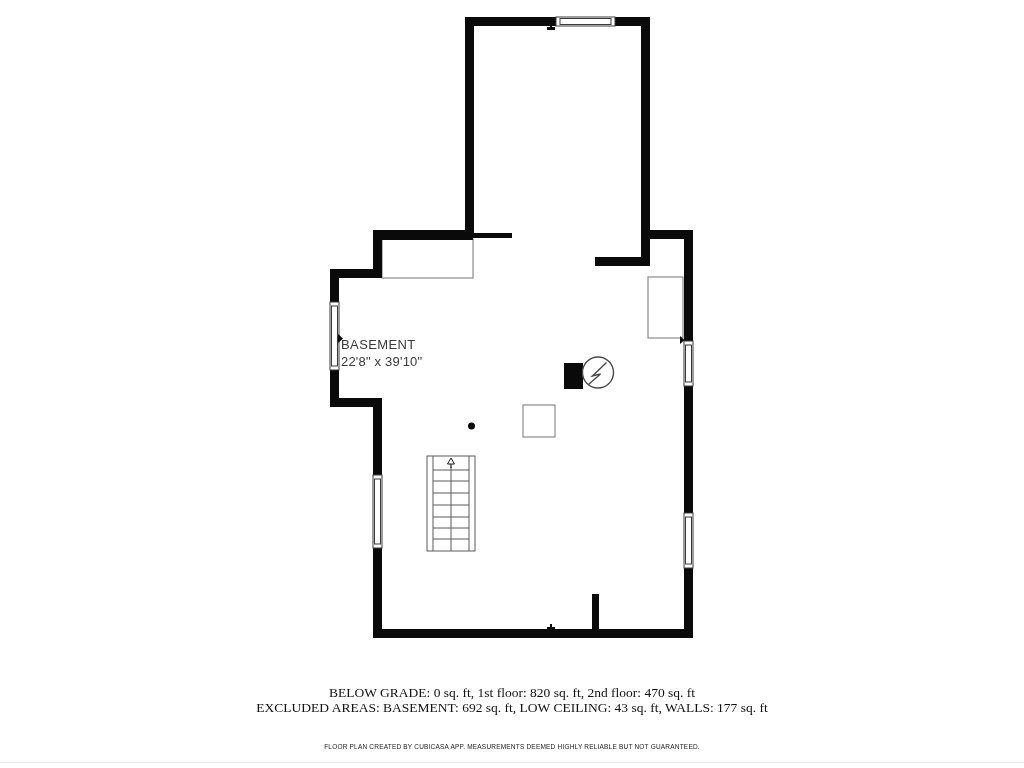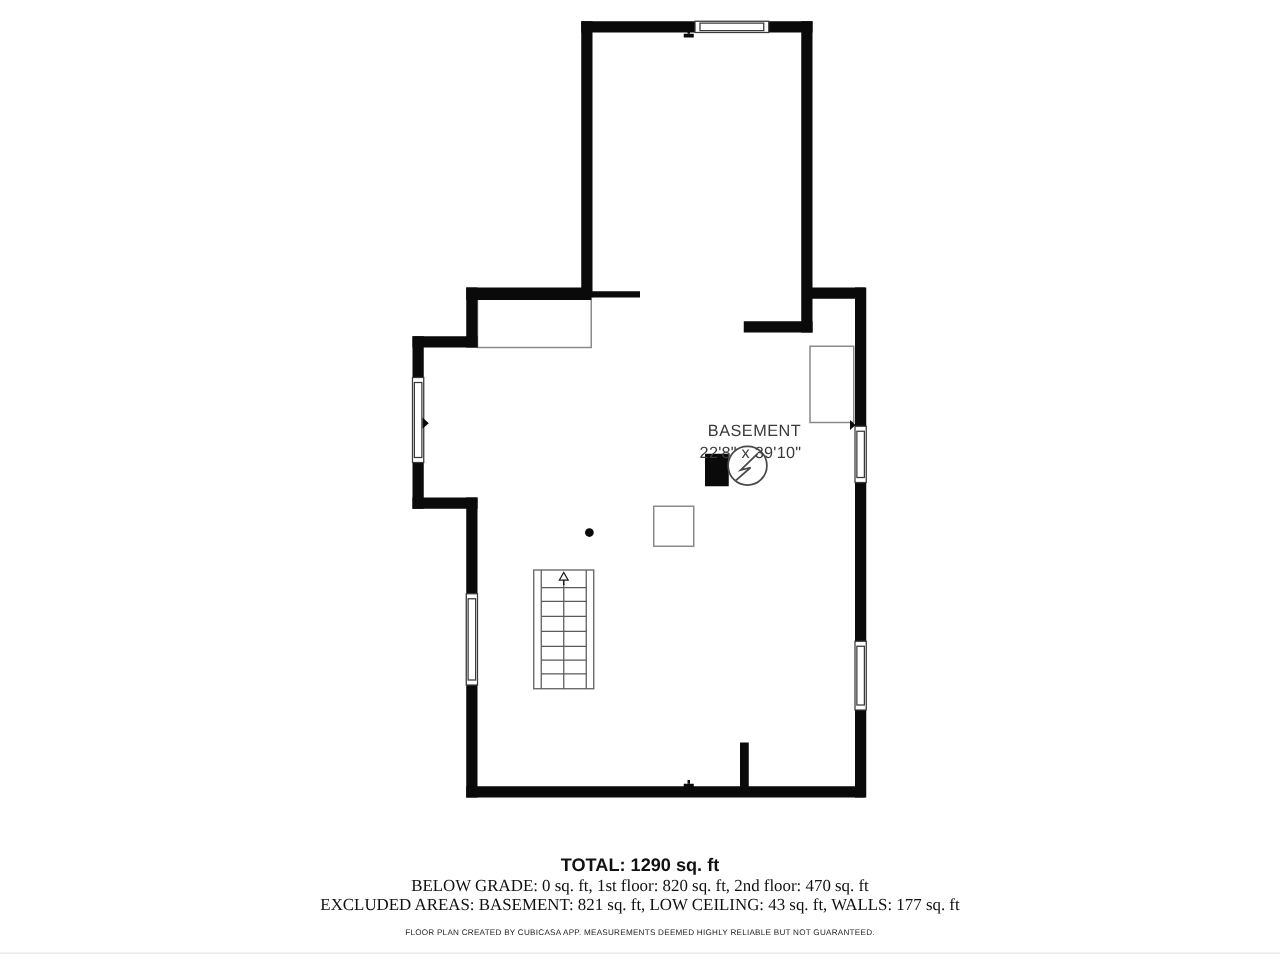--- a/index.html
+++ b/index.html
@@ -2,21 +2,21 @@
 <html><head>
 <meta charset="utf-8">
 <style>
   html,body{margin:0;padding:0;}
   body{
     width:1024px;height:768px;background:#ffffff;position:relative;overflow:hidden;
     font-family:"Liberation Sans",sans-serif;
   }
   #plan-svg{position:absolute;left:0;top:0;}
   .room-label-block{
-    position:absolute;left:341px;top:337px;width:300px;text-align:right;
+    position:absolute;left:341px;top:337px;width:300px;text-align:left;
     color:#3a3a3a;
   }
   .room-name{font-size:13px;line-height:16px;letter-spacing:.4px;}
   .room-dims{font-size:13px;line-height:17px;letter-spacing:.2px;}
   .summary{
     position:absolute;left:0;top:685px;width:1024px;text-align:center;color:#111111;
   }
   .summary-total{font-size:14.5px;font-weight:700;line-height:16px;}
   .summary-line{font-size:13.5px;line-height:15.3px;font-family:Liberation Serif, serif;}
   .disclaimer{
@@ -83,20 +83,19 @@
     <polygon points="338,334 338,343 343,338.5" fill="#0a0a0a"></polygon>
     <polygon points="680,336 680,344 684.5,340" fill="#0a0a0a"></polygon>
   </svg>
 
 <div class="room-label-block">
   <div class="room-name">BASEMENT</div>
   <div class="room-dims">22'8" x 39'10"</div>
 </div>
 
 <div class="summary">
-  <div class="summary-total">TOTAL: 1290 sq. ft</div>
   <div class="summary-line">BELOW GRADE: 0 sq. ft, 1st floor: 820 sq. ft, 2nd floor: 470 sq. ft</div>
-  <div class="summary-line">EXCLUDED AREAS: BASEMENT: 821 sq. ft, LOW CEILING: 43 sq. ft, WALLS: 177 sq. ft</div>
+  <div class="summary-line">EXCLUDED AREAS: BASEMENT: 692 sq. ft, LOW CEILING: 43 sq. ft, WALLS: 177 sq. ft</div>
 </div>
 
 <div class="disclaimer">FLOOR PLAN CREATED BY CUBICASA APP. MEASUREMENTS DEEMED HIGHLY RELIABLE BUT NOT GUARANTEED.</div>
 
 <div class="footer-divider"></div>
 
 </body></html>

